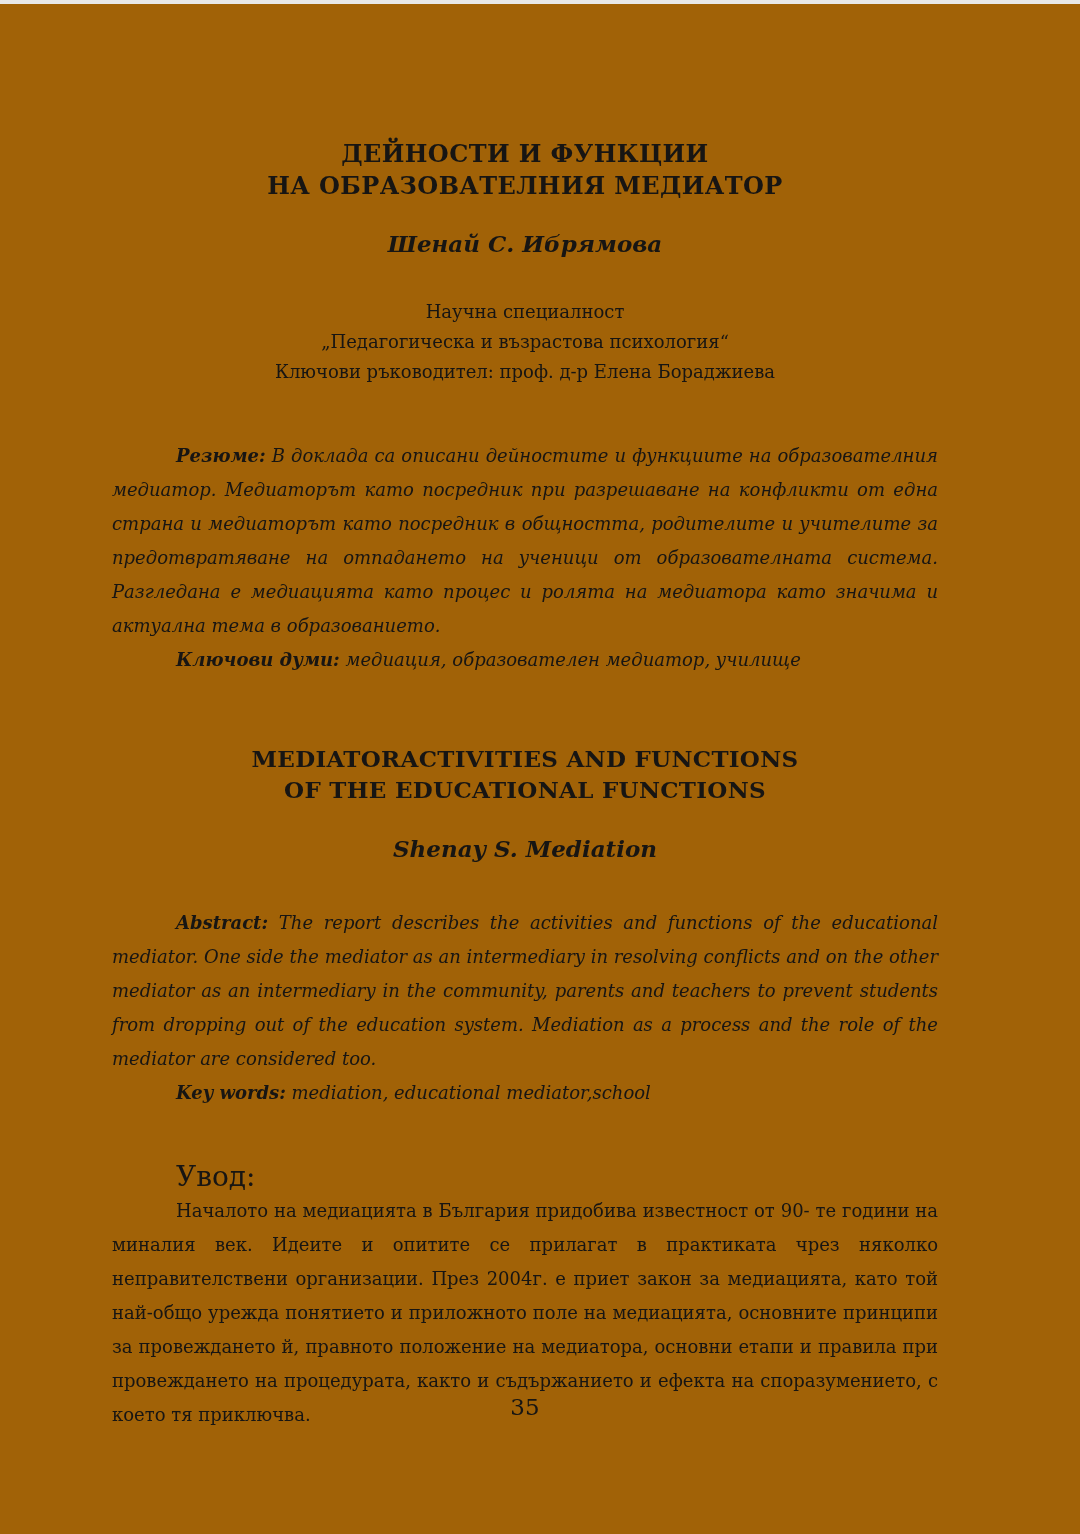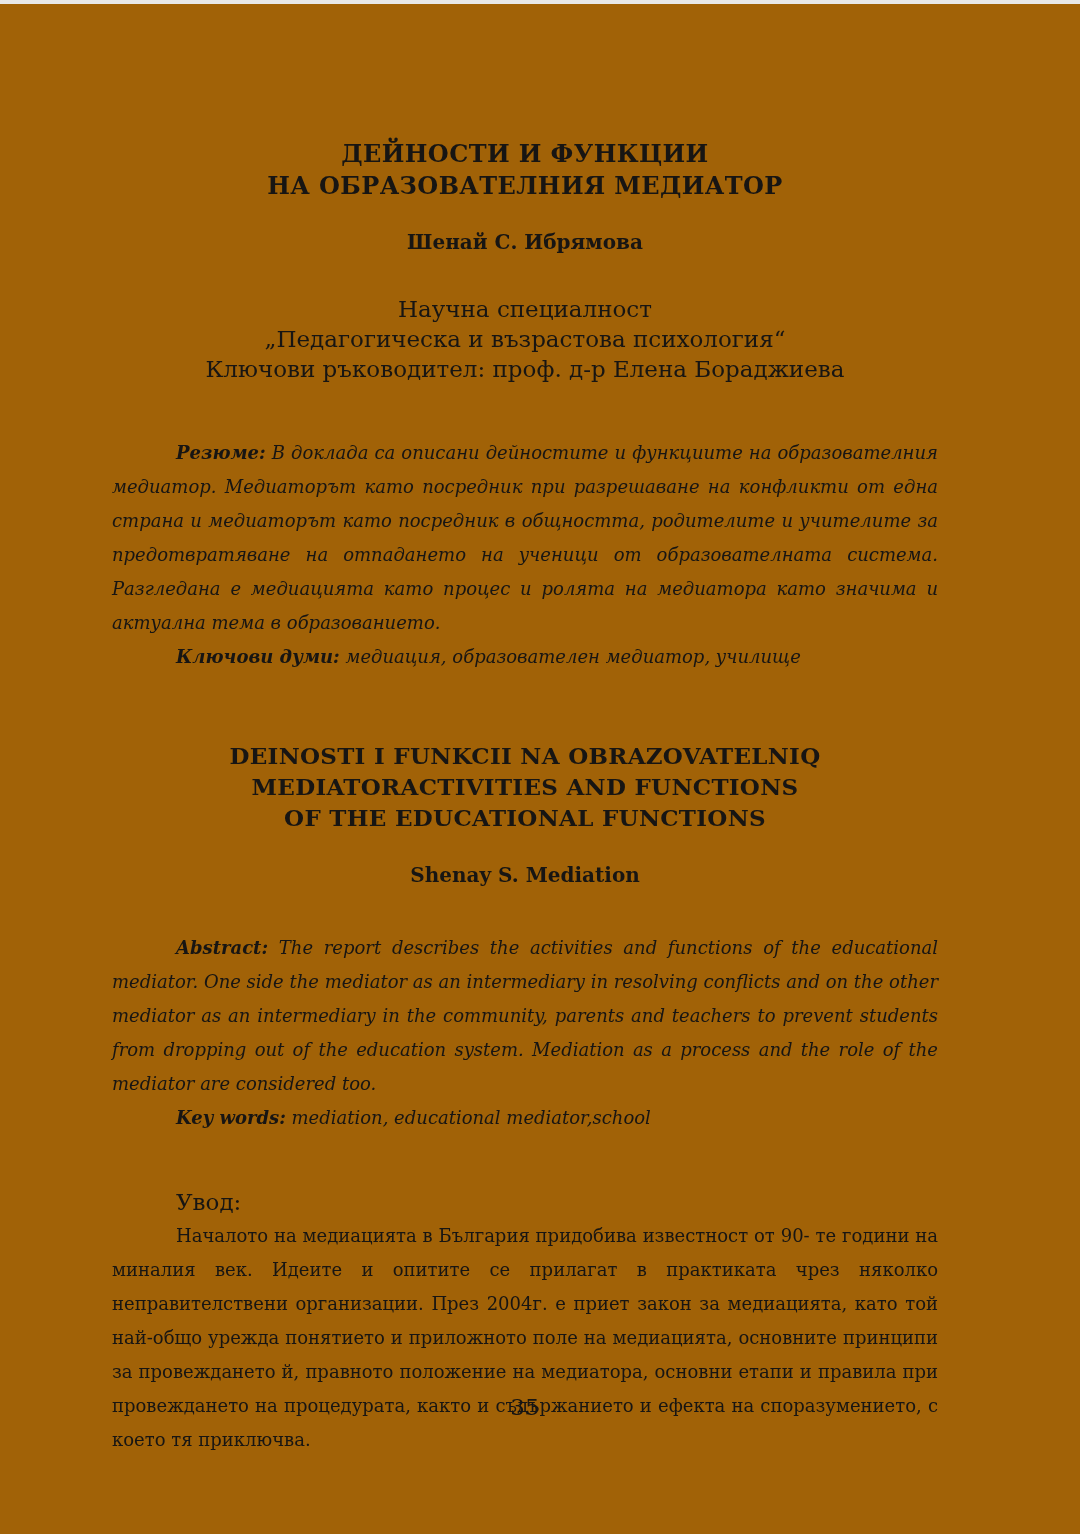--- a/index.html
+++ b/index.html
@@ -27,26 +27,27 @@
   .centered { text-align: center; }
   .title-bg {
     font-size: 24px;
     font-weight: bold;
     line-height: 32px;
     letter-spacing: 0.4px;
     margin: 0;
   }
   .author {
     margin-top: 28px;
-    font-size: 20px;
+    font-size: 23px;
     font-weight: bold;
+    font-style: italic;
   }
   .affiliation {
     margin-top: 40px;
-    font-size: 23px;
+    font-size: 18px;
     line-height: 30px;
   }
   .para {
     font-size: 18px;
     line-height: 34px;
     text-align: justify;
     text-indent: 64px;
     margin: 0;
   }
   .italic { font-style: italic; }
@@ -56,21 +57,21 @@
     margin-top: 66px;
     font-size: 23px;
     font-weight: bold;
     line-height: 31px;
     letter-spacing: 0.3px;
   }
   .author-en { margin-top: 30px; }
   .abstract-block { margin-top: 44px; }
   .intro-block { margin-top: 50px; }
   .intro-heading {
-    font-size: 23px;
+    font-size: 28px;
     line-height: 34px;
     text-indent: 64px;
     margin: 0;
   }
   .page-number {
     position: absolute;
     left: 112px;
     top: 1390px;
     width: 826px;
     text-align: center;
@@ -96,21 +97,20 @@
       <span class="line">„Педагогическа и възрастова психология“</span>
       <span class="line">Ключови ръководител: проф. д-р Елена  Бораджиева</span>
     </div>
 
     <div class="resume-block">
       <p class="para italic"><span class="bold">Резюме:</span> <span>В доклада са описани дейностите и функциите на образователния медиатор. Медиаторът като посредник при разрешаване на конфликти от една страна и медиаторът като посредник в общността, родителите и учителите за предотвратяване на отпадането на ученици от образователната система. Разгледана е медиацията като процес и ролята на медиатора като значима и актуална тема в образованието.</span></p>
       <p class="para italic"><span class="bold">Ключови думи:</span> <span>медиация, образователен медиатор, училище</span></p>
     </div>
 
     <h2 class="title-en centered">
-      <span class="line">DEINOSTI I FUNKCII NA OBRAZOVATELNIQ</span>
       <span class="line">MEDIATORACTIVITIES AND FUNCTIONS</span>
       <span class="line">OF THE EDUCATIONAL FUNCTIONS</span>
     </h2>
 
     <div class="author author-en centered">Shenay S. Mediation</div>
 
     <div class="abstract-block">
       <p class="para italic"><span class="bold">Abstract:</span> <span>The report describes the activities and functions of the educational mediator. One side the mediator  as an intermediary in resolving conflicts and on the other mediator as an intermediary in the community, parents and teachers to prevent students from dropping out of the education system. Mediation as a process and the role of the mediator are considered too.</span></p>
       <p class="para italic"><span class="bold">Key words:</span> <span>mediation, educational mediator,school</span></p>
     </div>

